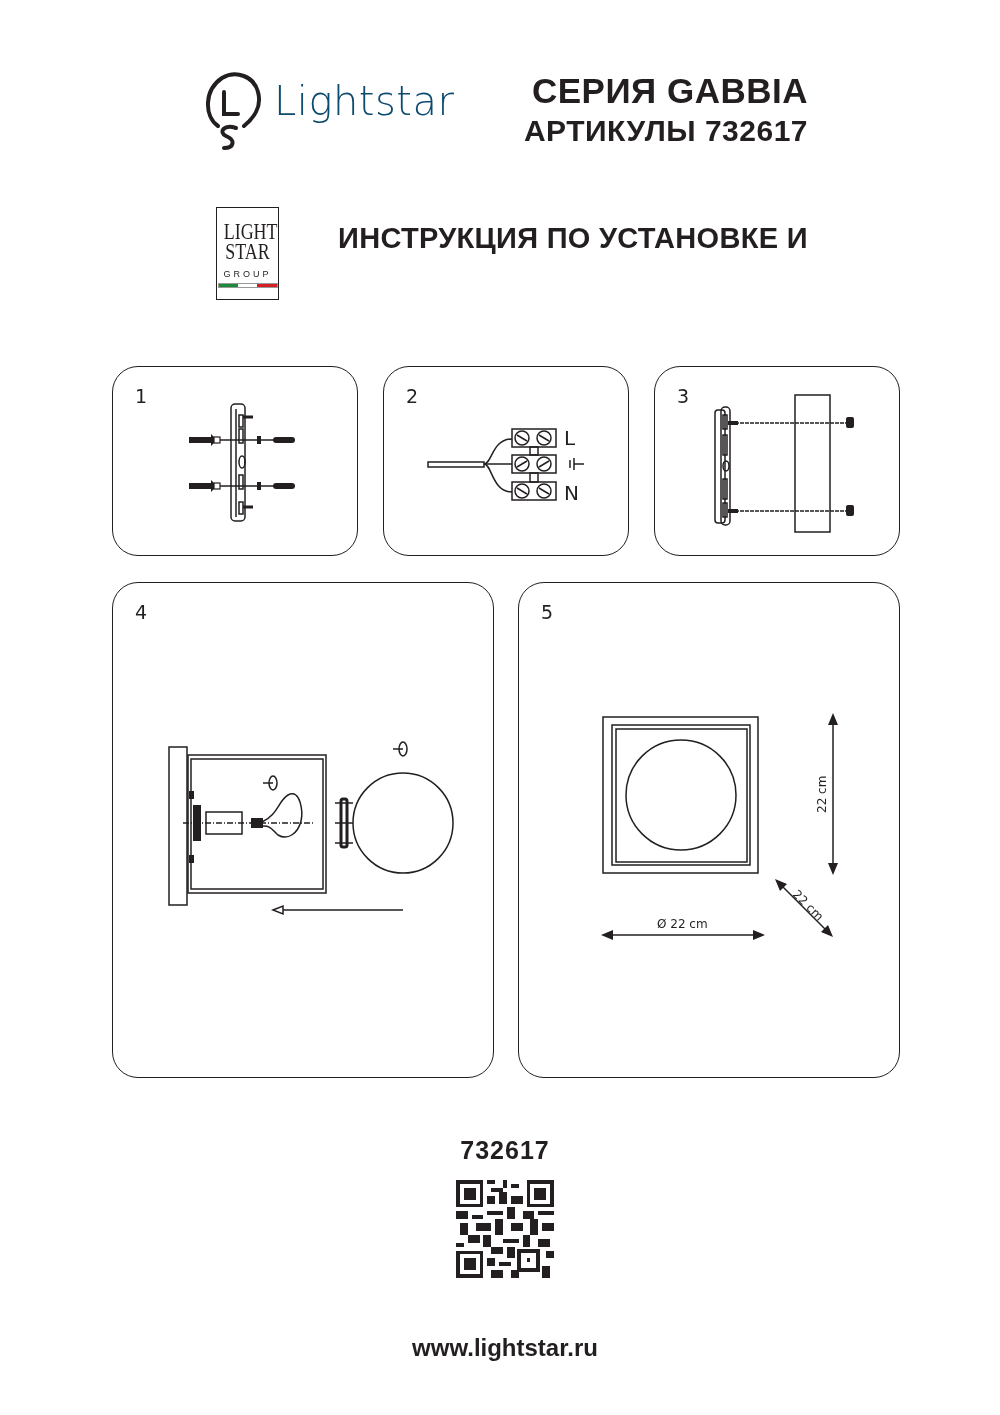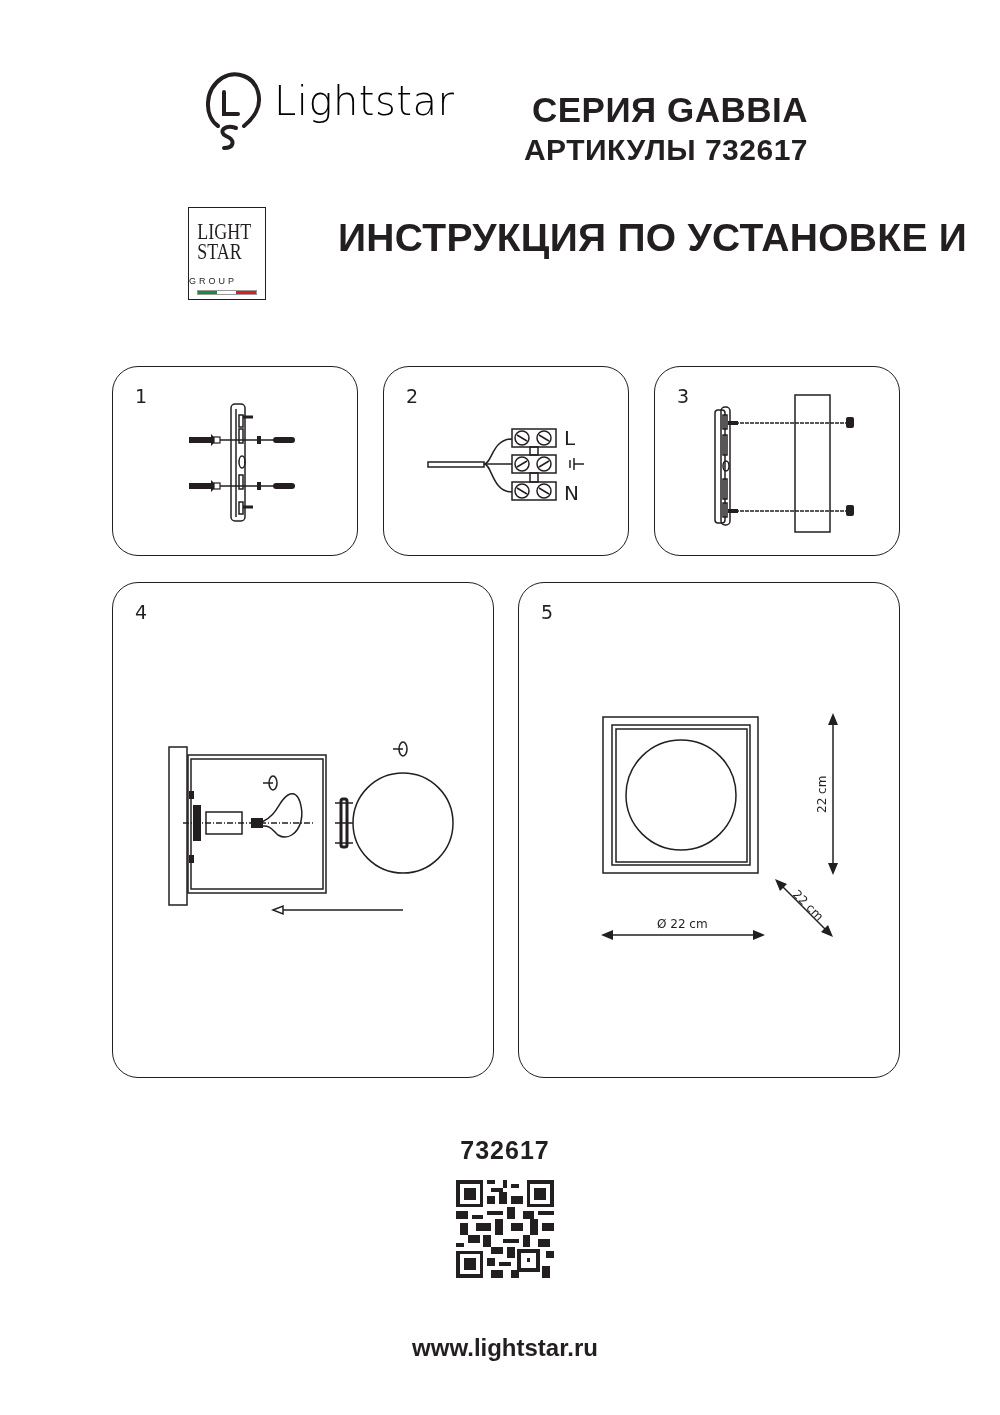--- a/index.html
+++ b/index.html
@@ -2,29 +2,29 @@
 <html><head>
 <meta charset="utf-8">
 <style>
   html, body { margin: 0; padding: 0; background: #ffffff; }
   body { width: 1000px; height: 1415px; position: relative; overflow: hidden;
          font-family: "Liberation Sans", "DejaVu Sans", sans-serif; color: #231f20; }
   .abs { position: absolute; }
   .brand-logo { left: 200px; top: 68px; width: 270px; height: 90px; }
   .brand-logo svg { display:block; }
   .brand-word { position:absolute; left: 74px; top: 10px; font-family: "DejaVu Sans", sans-serif;
-                font-size: 40px; font-weight: 300; letter-spacing: 0.5px; color:#000000; }
-  .series { right: 192px; top: 92px; text-align: right; font-weight: bold; line-height: 1; }
+                font-size: 40px; font-weight: 300; letter-spacing: 0.5px; color:#0c4a6e; }
+  .series { right: 192px; top: 73px; text-align: right; font-weight: bold; line-height: 1; }
   .series-title { font-size: 35px; letter-spacing: 0.5px; }
   .series-sku { font-size: 30px; margin-top: 8px; letter-spacing: 0.5px; margin-left: 44px; }
-  .group-logo { left: 188px; top: 207px; width: 78px; height: 93px; border: 1.5px solid #231f20; box-sizing: border-box; }
+  .group-logo { left: 216px; top: 207px; width: 63px; height: 93px; border: 1.5px solid #231f20; box-sizing: border-box; text-align:center; }
   .group-logo .gl1 { font-family: "Liberation Serif", serif; font-size: 23px; line-height: 20px; margin-top: 14px; transform: scaleX(0.78); }
-  .group-logo .gl3 { font-size: 9px; letter-spacing: 3px; margin-top: 14px; }
+  .group-logo .gl3 { font-size: 9px; letter-spacing: 3px; margin-top: 7px; }
   .group-logo .flag { width: 58px; height: 3px; margin: 4px auto 0; background: linear-gradient(90deg,#1d8a3a 0 33%,#ffffff 33% 66%,#d42027 66% 100%); border: 0.5px solid #999; }
-  .instr { left: 338px; top: 220px; font-weight: bold; font-size: 39px; line-height: 36px; letter-spacing: 0.3px; }
+  .instr { left: 338px; top: 220px; font-weight: bold; font-size: 29px; line-height: 36px; letter-spacing: 0.3px; }
   .panel { border: 1.6px solid #231f20; border-radius: 26px; box-sizing: border-box; }
   .panel-num { position:absolute; left: 22px; top: 18px; font-family: "DejaVu Sans", sans-serif; font-size: 19px; }
   .panel svg { position:absolute; left:0; top:0; }
   .p1 { left:112px; top:366px; width:246px; height:190px; }
   .p2 { left:383px; top:366px; width:246px; height:190px; }
   .p3 { left:654px; top:366px; width:246px; height:190px; }
   .p4 { left:112px; top:582px; width:382px; height:496px; }
   .p5 { left:518px; top:582px; width:382px; height:496px; }
   .sku-bottom { left: 0; width: 1010px; top: 1136px; text-align:center; font-weight:bold; font-size:25px; letter-spacing: 1px; }
   .qr { left: 456px; top: 1180px; width: 98px; height: 98px; }

